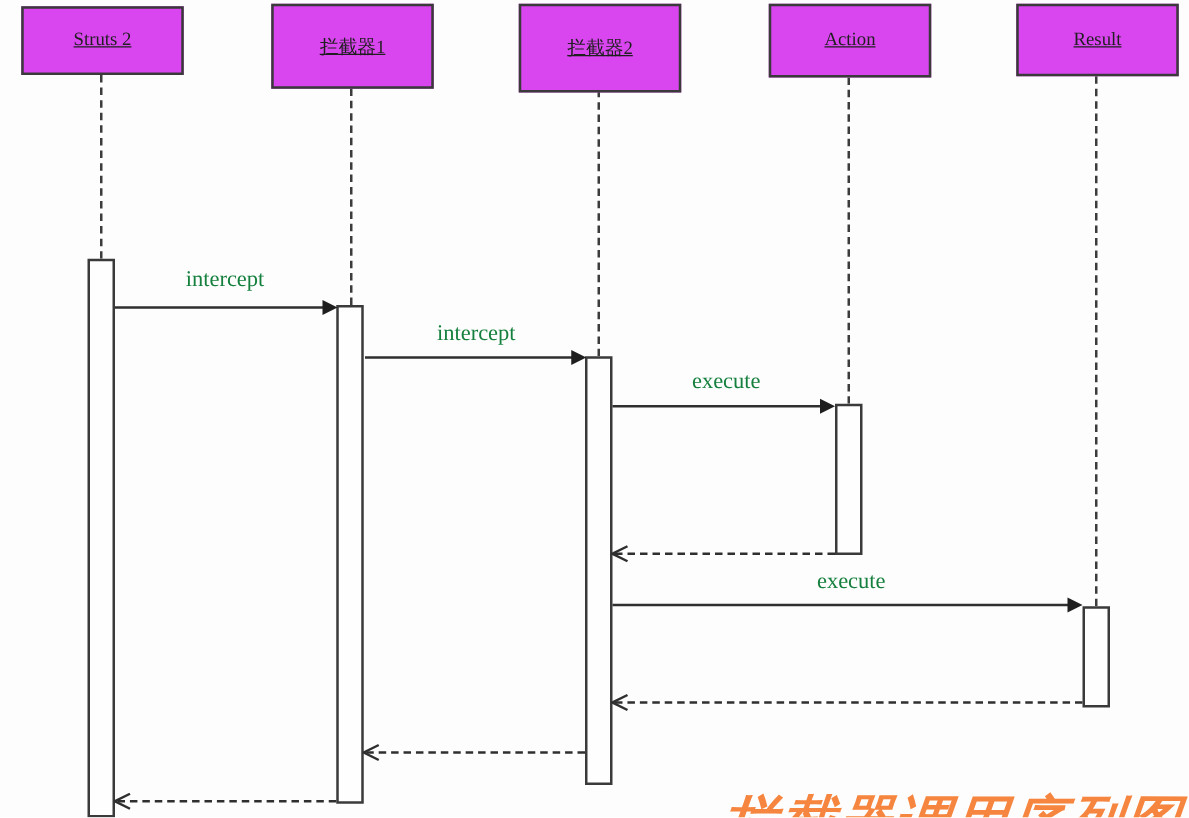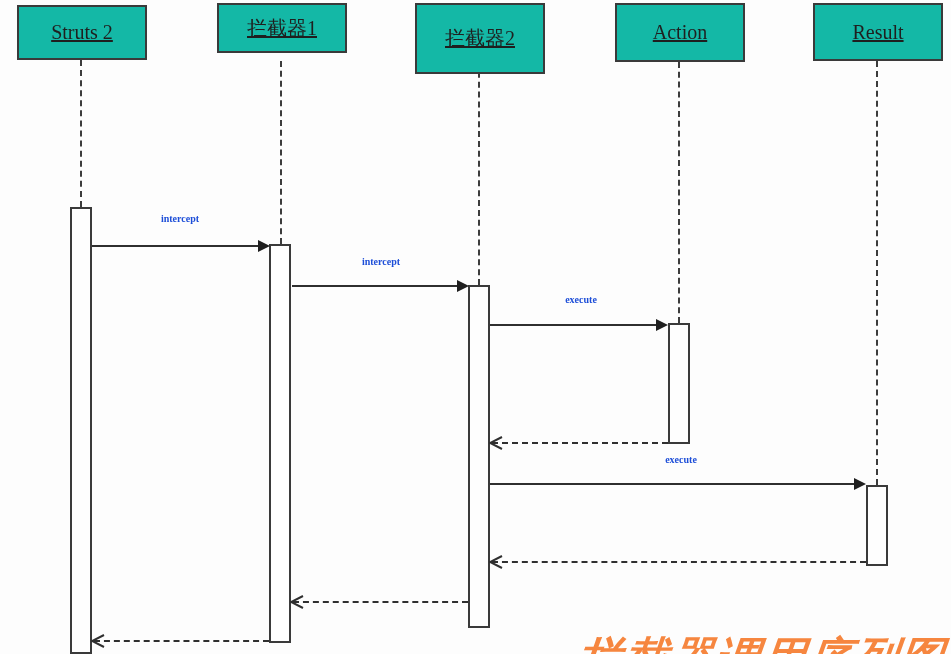--- a/index.html
+++ b/index.html
@@ -7,23 +7,23 @@
     position:relative;
     width:951px;height:654px;
     background:#fdfdfd;
     overflow:hidden;
     font-family:"Liberation Serif", serif;
   }
   .actor{
     position:absolute;
     box-sizing:border-box;
     border:2px solid #3a3a3a;
-    background:#14b8a6;
+    background:#d946ef;
     display:flex;align-items:center;justify-content:center;
-    font-size:20px;color:#1f1f1f;
+    font-size:15px;color:#1f1f1f;
   }
   .actor span{text-decoration:underline;}
   .lifeline{
     position:absolute;
     width:0;
     border-left:2px dashed #3c3c3c;
   }
   .bar{
     position:absolute;
     box-sizing:border-box;
@@ -41,23 +41,22 @@
     position:absolute;
     width:0;height:0;
     border-top:6px solid transparent;
     border-bottom:6px solid transparent;
     border-left:12px solid #1f1f1f;
   }
   .open-arrow{position:absolute;}
   .msg-label{
     position:absolute;
     transform:translateX(-50%);
-    font-size:10px;color:#1d4ed8;
+    font-size:18px;color:#15803d;
     white-space:nowrap;
-    font-weight:bold;
   }
   .watermark{
     position:absolute;
     left:577px;top:636px;
     font-family:"Liberation Sans", sans-serif;
     font-weight:bold;font-style:italic;
     font-size:44px;line-height:1;
     letter-spacing:2px;
     color:#f6863f;
     transform:skewX(-6deg);
@@ -71,21 +70,21 @@
 
   <div class="lifeline" style="left:80px;top:60px;height:147px"></div>
   <div class="lifeline" style="left:280px;top:61px;height:183px"></div>
   <div class="lifeline" style="left:478px;top:62px;height:223px"></div>
   <div class="lifeline" style="left:678px;top:62px;height:261px"></div>
   <div class="lifeline" style="left:876px;top:61px;height:424px"></div>
 
   <div class="actor" style="left:17px;top:5px;width:130px;height:55px">
     <span>Struts 2</span>
     </div>
-  <div class="actor" style="left:217px;top:3px;width:130px;height:50px">
+  <div class="actor" style="left:217px;top:3px;width:130px;height:68px">
     <span>拦截器1</span>
     </div>
   <div class="actor" style="left:415px;top:3px;width:130px;height:71px">
     <span>拦截器2</span>
     </div>
   <div class="actor" style="left:813px;top:3px;width:130px;height:58px">
     <span>Result</span>
     </div>
   <div class="actor" style="left:615px;top:3px;width:130px;height:59px">
     <span>Action</span>

